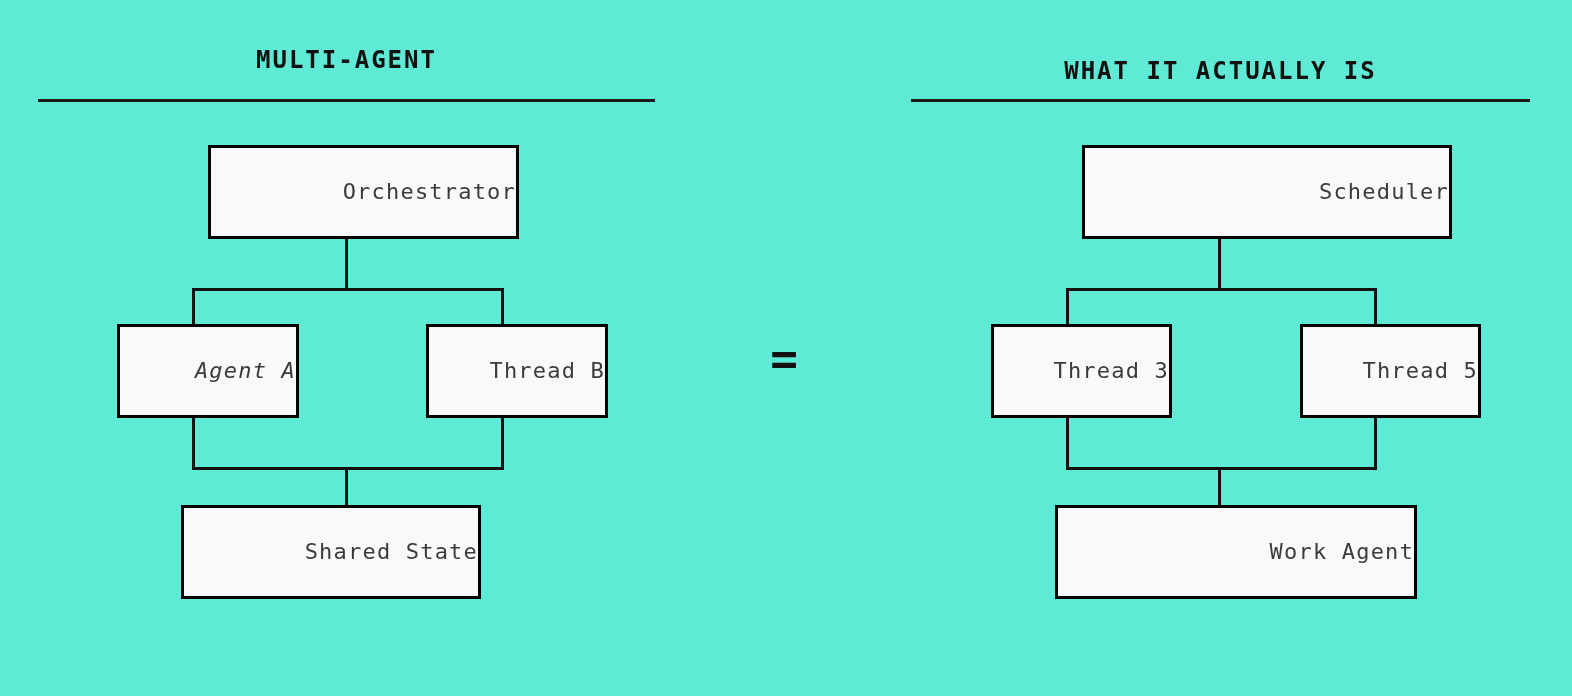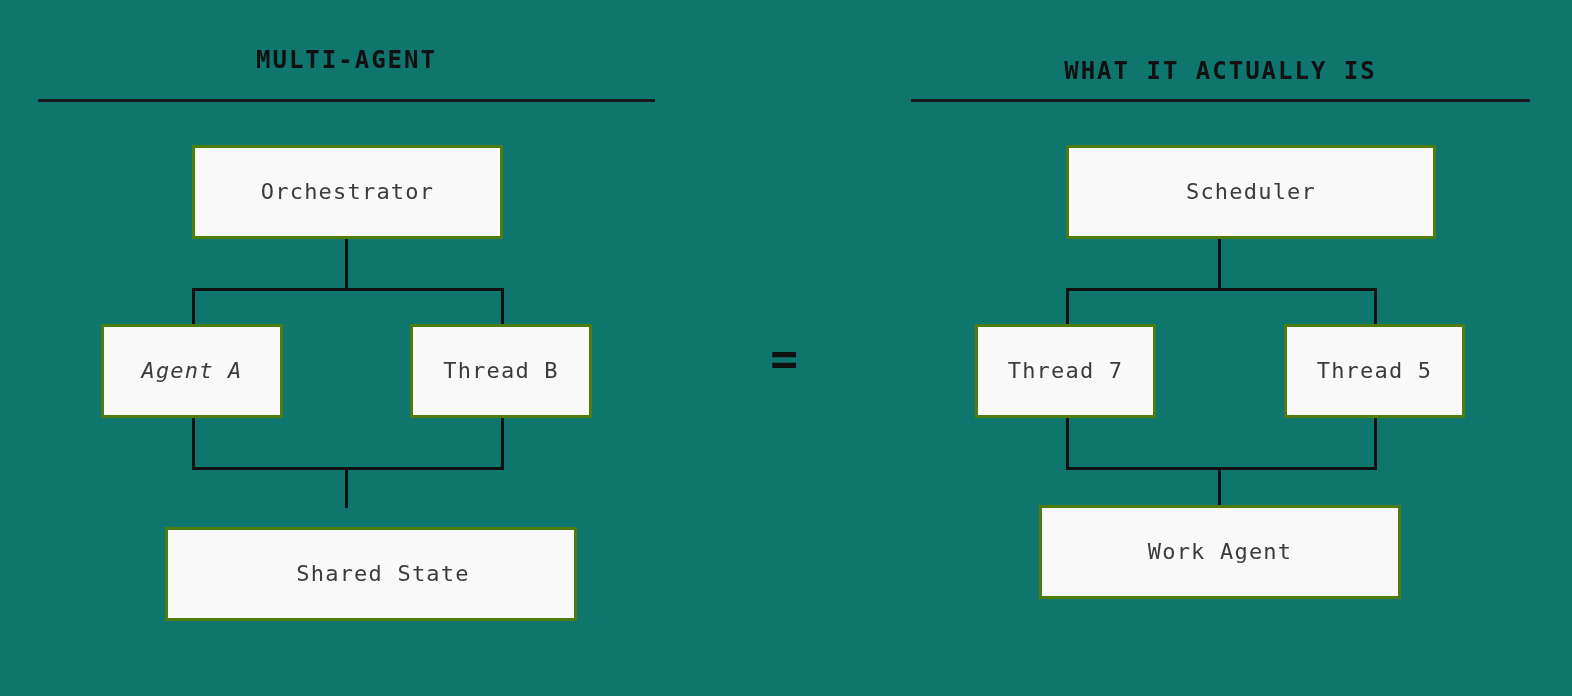--- a/index.html
+++ b/index.html
@@ -10,21 +10,21 @@
   body {
     width: 1572px;
     height: 696px;
     overflow: hidden;
     font-family: "DejaVu Sans Mono", "Liberation Mono", monospace;
   }
   #canvas {
     position: relative;
     width: 1572px;
     height: 696px;
-    background: #0f766e;
+    background: #5eead4;
   }
 
   
   .panel-title {
     position: absolute;
     text-align: center;
     font-family: "DejaVu Sans Mono", "Liberation Mono", monospace;
     font-weight: bold;
     font-size: 24px;
     letter-spacing: 2.0px;
@@ -36,25 +36,26 @@
     position: absolute;
     height: 3px;
     background: #1a1a1a;
   }
 
   
   .node {
     position: absolute;
     box-sizing: border-box;
     background: #f9f9f9;
-    border: 3px solid #4d7c0f;
+    border: 3px solid #000000;
     display: flex;
     align-items: center;
-    justify-content: center;
+    justify-content: flex-end;
     z-index: 3;
+    margin-left: 16px;
   }
   .node-label {
     font-family: "DejaVu Sans Mono", "Liberation Mono", monospace;
     font-size: 22px;
     letter-spacing: 1.2px;
     color: #3b3b3b;
     white-space: pre;
     line-height: 1;
   }
 
@@ -107,21 +108,21 @@
     </div>
 
     <div class="node" style="left:101px; top:324px; width:182px; height:94px;font-style:italic;">
       <span class="node-label">Agent A</span>
     </div>
 
     <div class="node" style="left:410px; top:324px; width:182px; height:94px;">
       <span class="node-label">Thread B</span>
     </div>
 
-    <div class="node" style="left:165px; top:527px; width:412px; height:94px;padding-left:24px;">
+    <div class="node" style="left:165px; top:505px; width:300px; height:94px;padding-left:24px;">
       <span class="node-label">Shared State</span>
     </div>
   </div>
 
   <div class="equals" style="left:762px; top:336px; width:44px; text-align:center;">=</div>
 
   <div>
 
     <div class="panel-title" style="left:911px; top:59px; width:619px;">WHAT IT ACTUALLY IS</div>
 
@@ -132,21 +133,21 @@
     <div class="conn conn-v" style="left:1066px; top:288px; height:182px;"></div>
     <div class="conn conn-v" style="left:1374px; top:288px; height:182px;"></div>
     <div class="conn conn-h" style="left:1066px; top:467px; width:311px;"></div>
     <div class="conn conn-v" style="left:1218px; top:467px; height:41px;"></div>
 
     <div class="node" style="left:1066px; top:145px; width:370px; height:94px;">
       <span class="node-label">Scheduler</span>
     </div>
 
     <div class="node" style="left:975px; top:324px; width:181px; height:94px;">
-      <span class="node-label">Thread 7</span>
+      <span class="node-label">Thread 3</span>
     </div>
 
     <div class="node" style="left:1284px; top:324px; width:181px; height:94px;">
       <span class="node-label">Thread 5</span>
     </div>
 
     <div class="node" style="left:1039px; top:505px; width:362px; height:94px;">
       <span class="node-label">Work Agent</span>
     </div>
   </div>

